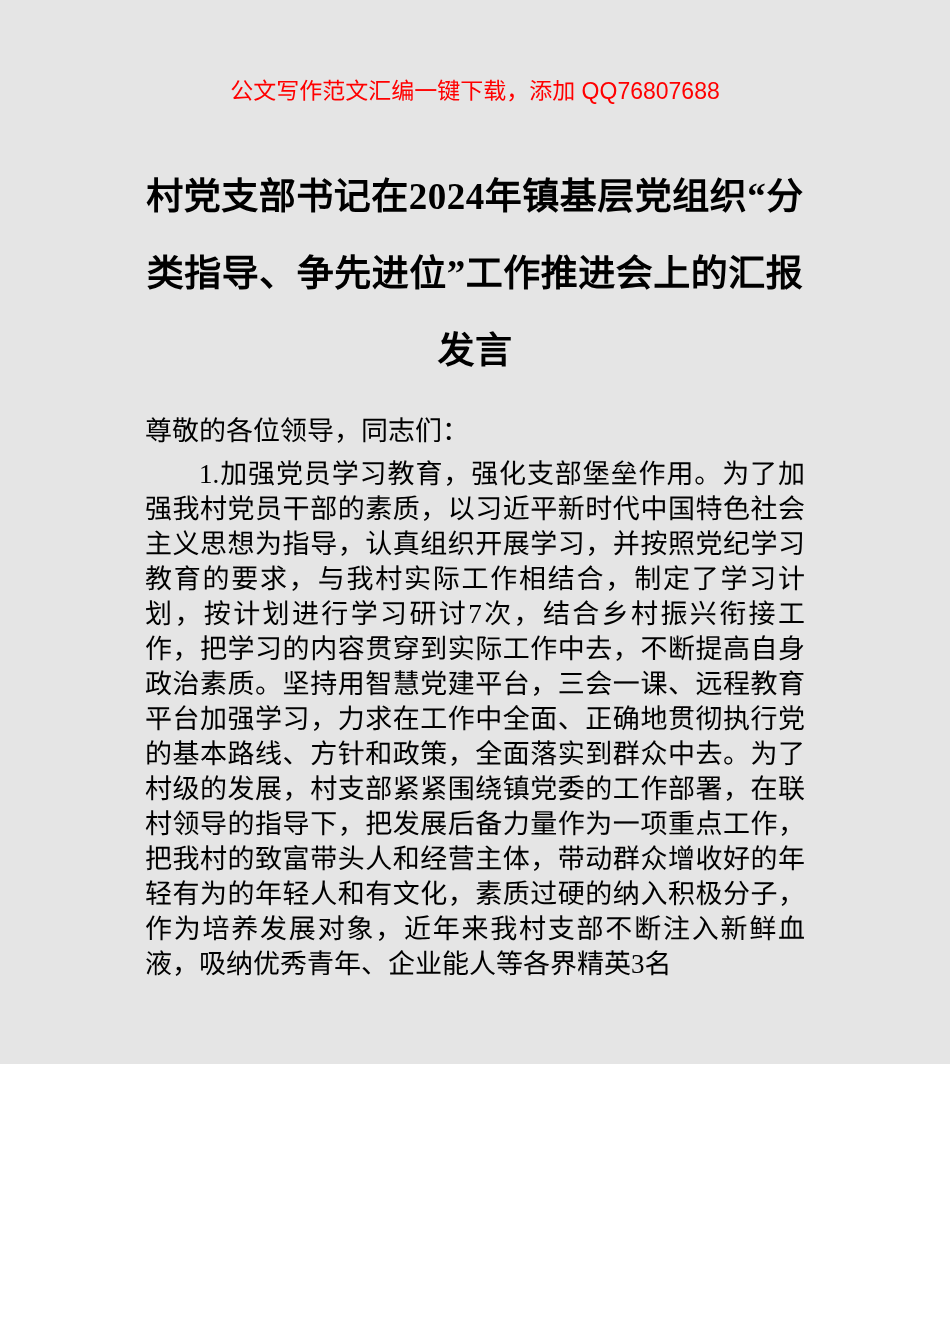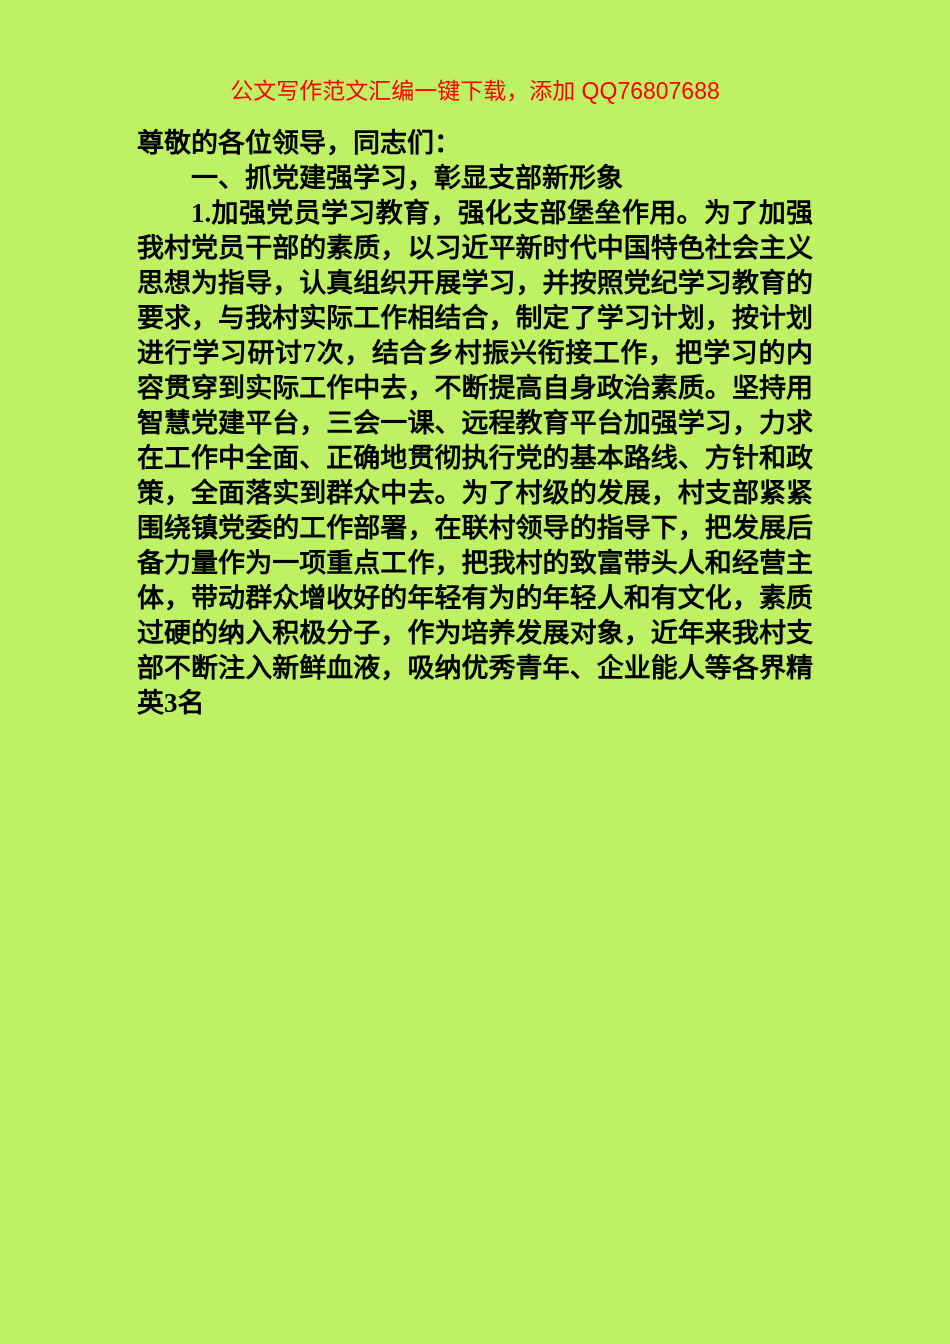--- a/index.html
+++ b/index.html
@@ -3,23 +3,23 @@
 <meta charset="utf-8">
 <style>
   html, body {
     margin: 0;
     padding: 0;
     background: #ffffff;
   }
   .page {
     position: relative;
     width: 950px;
-    height: 1344px;
+    height: 1064px;
     margin: 0 auto;
-    background: #bef264;
+    background: #e5e5e5;
     box-sizing: border-box;
     padding: 76px 137px 17px 137px;
     overflow: hidden;
     font-family: "Liberation Serif", "DejaVu Serif", serif;
     color: #000000;
   }
   .header-note {
     font-family: "Liberation Sans", "DejaVu Sans", sans-serif;
     font-size: 23px;
     line-height: 30px;
@@ -36,44 +36,43 @@
     letter-spacing: 0.5px;
     font-family: "Liberation Serif", "DejaVu Serif", serif;
   }
   .doc-body {
     margin-top: 20px;
     font-size: 27px;
     line-height: 35px;
     text-align: justify;
   }
   .doc-body p {
-    margin: 0;
+    margin: 8px;
     padding: 0;
-    font-weight: bold;
   }
   .para-indent {
     text-indent: 2em;
   }
   .section-heading {
     text-indent: 2em;
     font-weight: bold;
     font-family: "Liberation Sans", "DejaVu Sans", sans-serif;
   }
 </style>
 </head>
 <body>
 
 <div class="page">
 
   <div class="header-note">公文写作范文汇编一键下载，添加 QQ76807688</div>
 
+  <h1 class="doc-title">村党支部书记在2024年镇基层党组织“分类指导、争先进位”工作推进会上的汇报发言</h1>
 
   <div class="doc-body">
 
     <p>尊敬的各位领导，同志们：</p>
 
 
-    <p class="section-heading">一、抓党建强学习，彰显支部新形象</p>
 
     <p class="para-indent">1.加强党员学习教育，强化支部堡垒作用。为了加强我村党员干部的素质，以习近平新时代中国特色社会主义思想为指导，认真组织开展学习，并按照党纪学习教育的要求，与我村实际工作相结合，制定了学习计划，按计划进行学习研讨7次，结合乡村振兴衔接工作，把学习的内容贯穿到实际工作中去，不断提高自身政治素质。坚持用智慧党建平台，三会一课、远程教育平台加强学习，力求在工作中全面、正确地贯彻执行党的基本路线、方针和政策，全面落实到群众中去。为了村级的发展，村支部紧紧围绕镇党委的工作部署，在联村领导的指导下，把发展后备力量作为一项重点工作，把我村的致富带头人和经营主体，带动群众增收好的年轻有为的年轻人和有文化，素质过硬的纳入积极分子，作为培养发展对象，近年来我村支部不断注入新鲜血液，吸纳优秀青年、企业能人等各界精英3名</p>
 
   </div>
 </div>
 
 </body></html>

